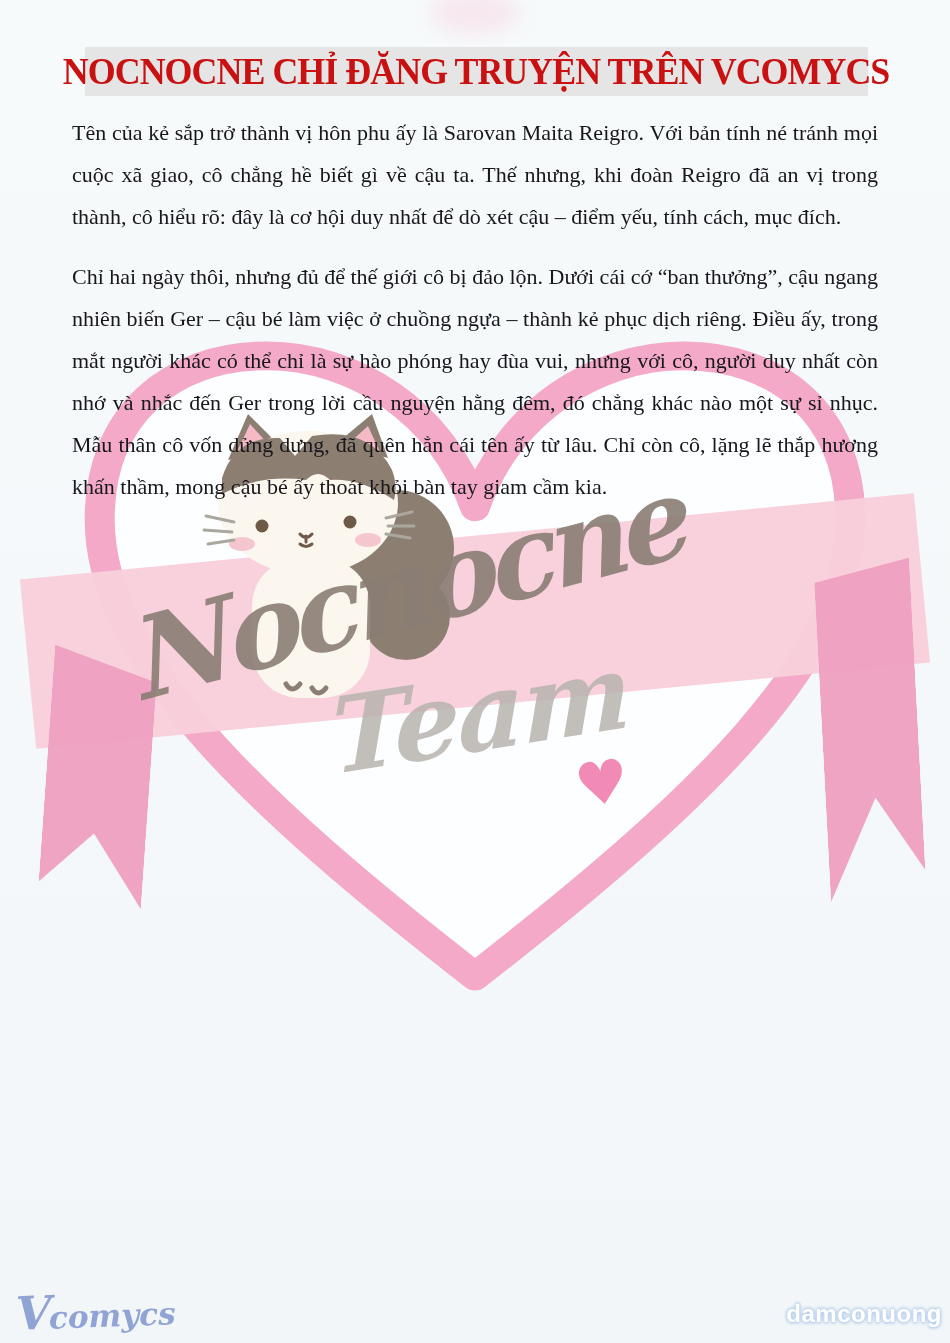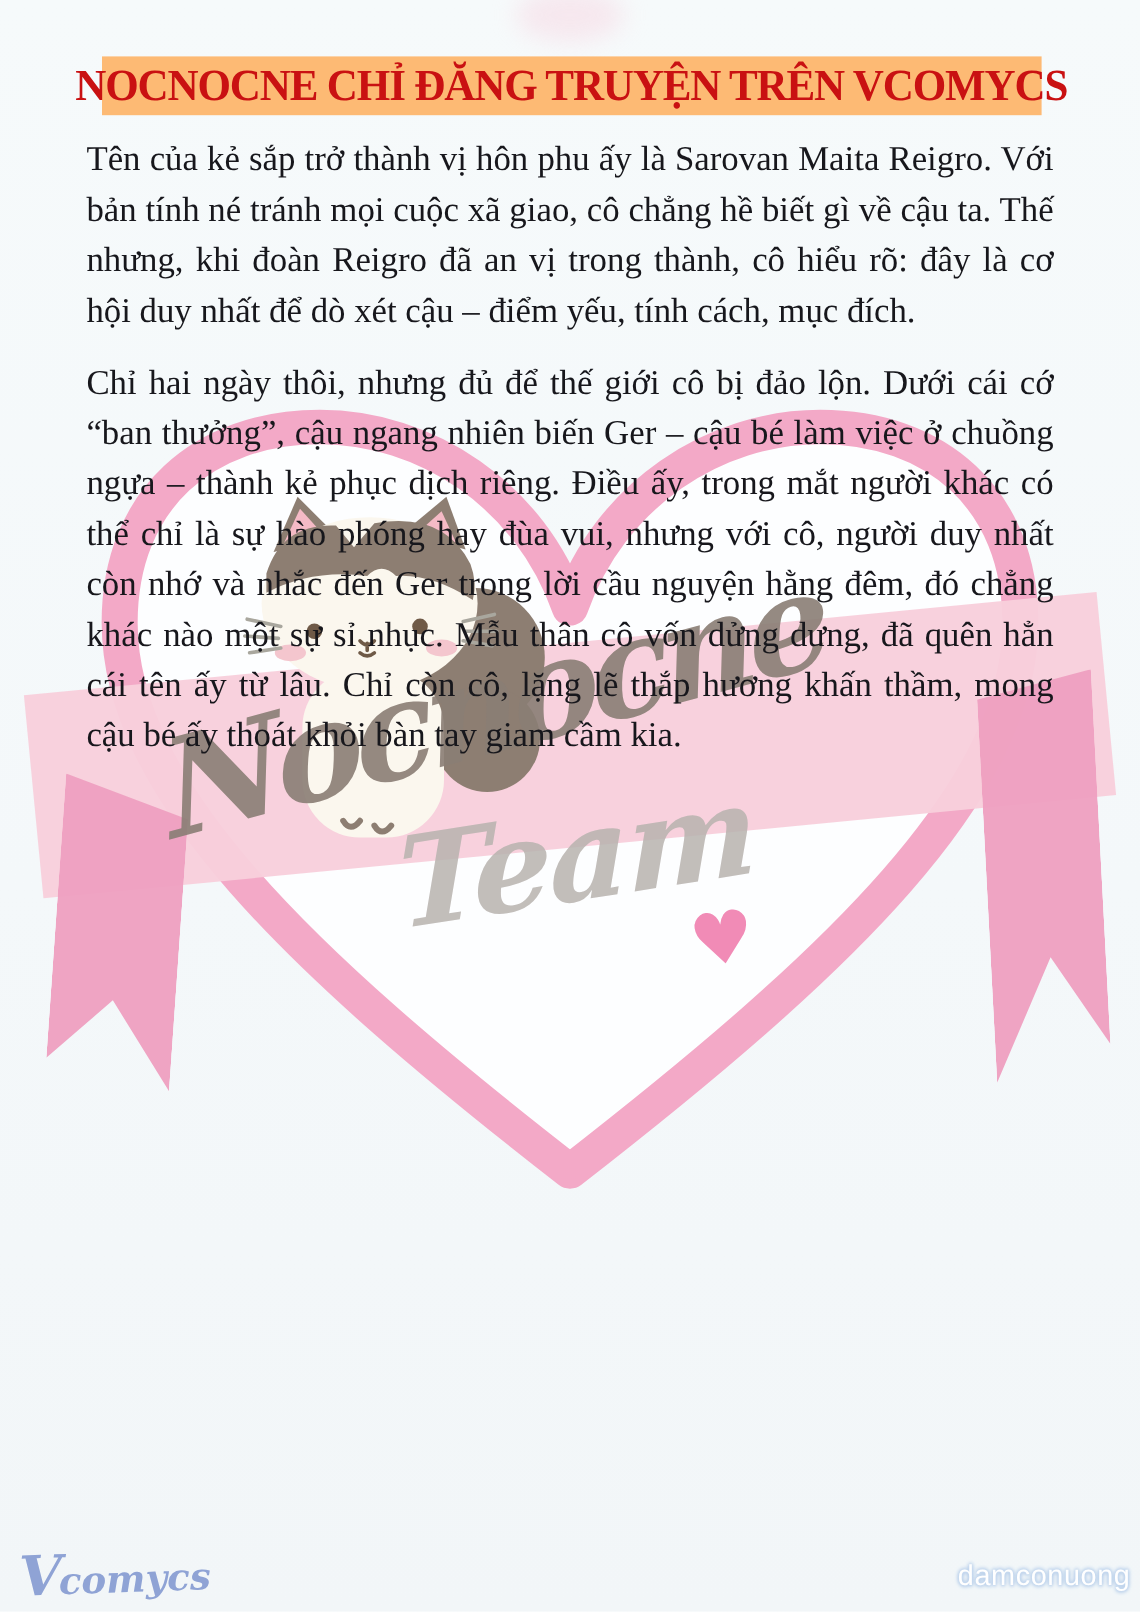--- a/index.html
+++ b/index.html
@@ -32,30 +32,30 @@
     font-size:60px;color:#f185b3;transform:rotate(-8deg);opacity:.95;
     font-family:"DejaVu Sans",sans-serif;}
   .wm-cat{position:absolute;left:200px;top:408px;z-index:2;}
   
   .band{position:absolute;left:85px;top:47px;width:783px;height:49px;z-index:4;
     display:flex;align-items:center;justify-content:center;}
   .band-title{font-weight:bold;font-size:37px;letter-spacing:-1px;
     transform:scaleX(0.97);white-space:nowrap;font-family:"Liberation Serif",serif;}
   
   .story{position:absolute;left:72px;top:112px;width:806px;z-index:5;
-    font-size:29px;line-height:42px;color:#17171c;text-align:justify;}
+    font-size:22px;line-height:42px;color:#17171c;text-align:justify;}
   .story p{margin:0 0 18px 0;}
   
   .logo{position:absolute;left:16px;top:1284px;z-index:6;color:#8fa3d5;
     font-family:"DejaVu Serif",serif;font-style:italic;font-weight:bold;
     transform:rotate(-2deg);white-space:nowrap;}
   .logo .v{font-size:46px;letter-spacing:-3px;}
   .logo .rest{font-size:31px;letter-spacing:0px;}
   .credit{position:absolute;right:8px;top:1300px;z-index:6;
-    font-family:"Liberation Sans",sans-serif;font-weight:normal;font-size:24px;
+    font-family:"Liberation Sans",sans-serif;font-weight:bold;font-size:24px;
     color:#ffffff;letter-spacing:.5px;
     text-shadow:0 0 2px #d3e2f4,0 0 4px #aac5e6,0 1px 3px #aac5e6,0 -1px 3px #bfd5ee;}
 </style>
 </head>
 <body>
 
 <div class="wm">
   <div class="wm-topsmudge"></div>
 
   <svg class="wm-heart" viewBox="0 0 100 86" preserveAspectRatio="none">
@@ -96,21 +96,21 @@
              M212,104 L186,110 M214,118 L188,118 M210,130 L186,126" stroke="#a9a79e" stroke-width="3" stroke-linecap="round"></path>
 
     <path d="M86,276 q6,10 14,0 M112,280 q6,10 14,0" stroke="#8d7e72" stroke-width="5" fill="none" stroke-linecap="round"></path>
   </svg>
 
   <div class="wm-script1">Nocnocne</div>
   <div class="wm-script2">Team</div>
   <div class="wm-miniheart">♥</div>
 </div>
 
-<div class="band" style="background: #fdba74;">
+<div class="band" style="background: #e5e5e5;">
   <span class="band-title" style="color: rgb(201, 17, 18);">NOCNOCNE CHỈ ĐĂNG TRUYỆN TRÊN VCOMYCS</span>
 </div>
 
 <div class="story">
     <p>Tên của kẻ sắp trở thành vị hôn phu ấy là Sarovan Maita Reigro. Với bản tính né tránh mọi cuộc xã giao, cô chẳng hề biết gì về cậu ta. Thế nhưng, khi đoàn Reigro đã an vị trong thành, cô hiểu rõ: đây là cơ hội duy nhất để dò xét cậu – điểm yếu, tính cách, mục đích.</p>
     <p>Chỉ hai ngày thôi, nhưng đủ để thế giới cô bị đảo lộn. Dưới cái cớ “ban thưởng”, cậu ngang nhiên biến Ger – cậu bé làm việc ở chuồng ngựa – thành kẻ phục dịch riêng. Điều ấy, trong mắt người khác có thể chỉ là sự hào phóng hay đùa vui, nhưng với cô, người duy nhất còn nhớ và nhắc đến Ger trong lời cầu nguyện hằng đêm, đó chẳng khác nào một sự sỉ nhục. Mẫu thân cô vốn dửng dưng, đã quên hẳn cái tên ấy từ lâu. Chỉ còn cô, lặng lẽ thắp hương khấn thầm, mong cậu bé ấy thoát khỏi bàn tay giam cầm kia.</p>
   </div>
 
 <div class="logo" style="color: rgb(143, 163, 213);">
   <span class="v">V</span><span class="rest">comycs</span>

